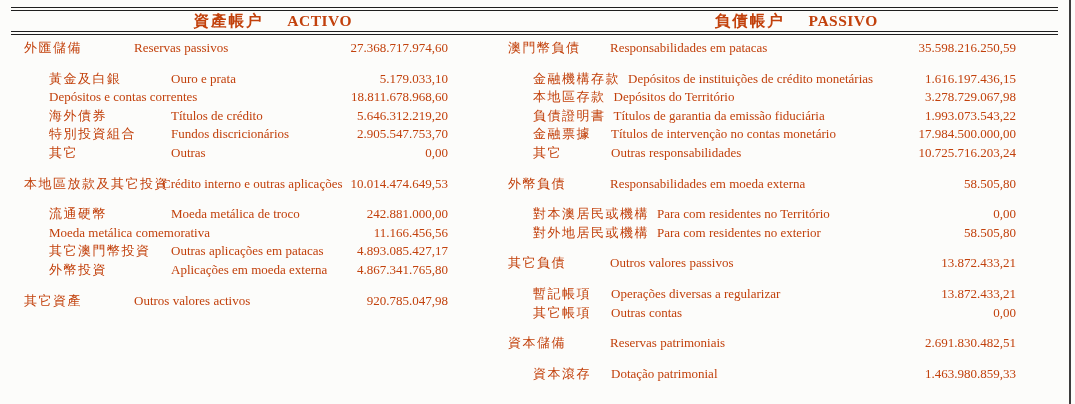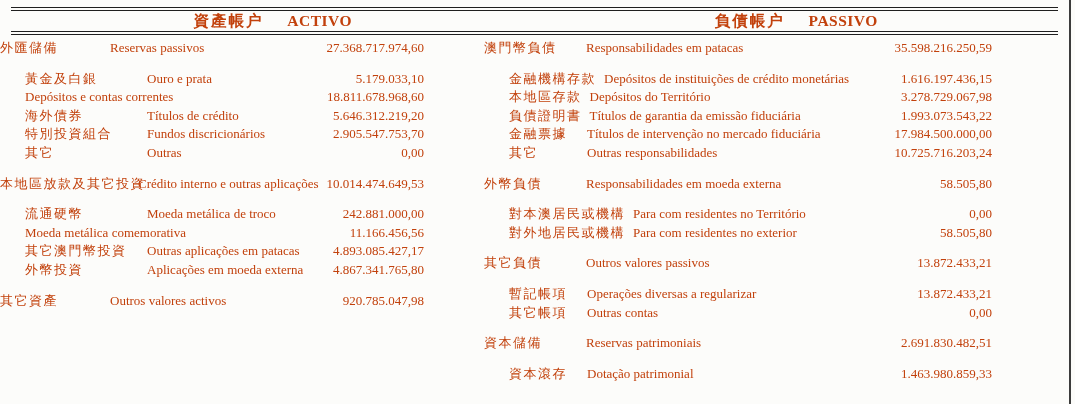--- a/index.html
+++ b/index.html
@@ -39,21 +39,21 @@
     position: absolute;
     left: 1069px; top: 0; bottom: 0;
     width: 2px;
     background: #3c3c3c;
   }
   .content {
     display: flex;
     padding-top: 4px;
   }
   .col { box-sizing: border-box; }
-  .col-activo  { margin-left: 0;  width: 424px; }
+  .col-activo  { margin-left: 24px;  width: 424px; }
   .col-passivo { margin-left: 60px; width: 508px; }
   .group + .group { margin-top: 12px; }
   .row {
     display: flex;
     align-items: baseline;
     height: 18.6px;
     line-height: 18.6px;
     font-size: 13px;
     white-space: nowrap;
   }
@@ -179,21 +179,21 @@
             <span class="pt">Depósitos do Território</span>
             <span class="amount">3.278.729.067,98</span>
           </div>
           <div class="row indent">
             <span class="zh">負債證明書</span>
             <span class="pt">Títulos de garantia da emissão fiduciária</span>
             <span class="amount">1.993.073.543,22</span>
           </div>
           <div class="row indent">
             <span class="zh">金融票據</span>
-            <span class="pt">Títulos de intervenção no mercado fiduciária</span>
+            <span class="pt">Títulos de intervenção no contas monetário</span>
             <span class="amount">17.984.500.000,00</span>
           </div>
           <div class="row indent">
             <span class="zh">其它</span>
             <span class="pt">Outras responsabilidades</span>
             <span class="amount">10.725.716.203,24</span>
           </div>
         </div>
         <div class="group">
           <div class="row">

